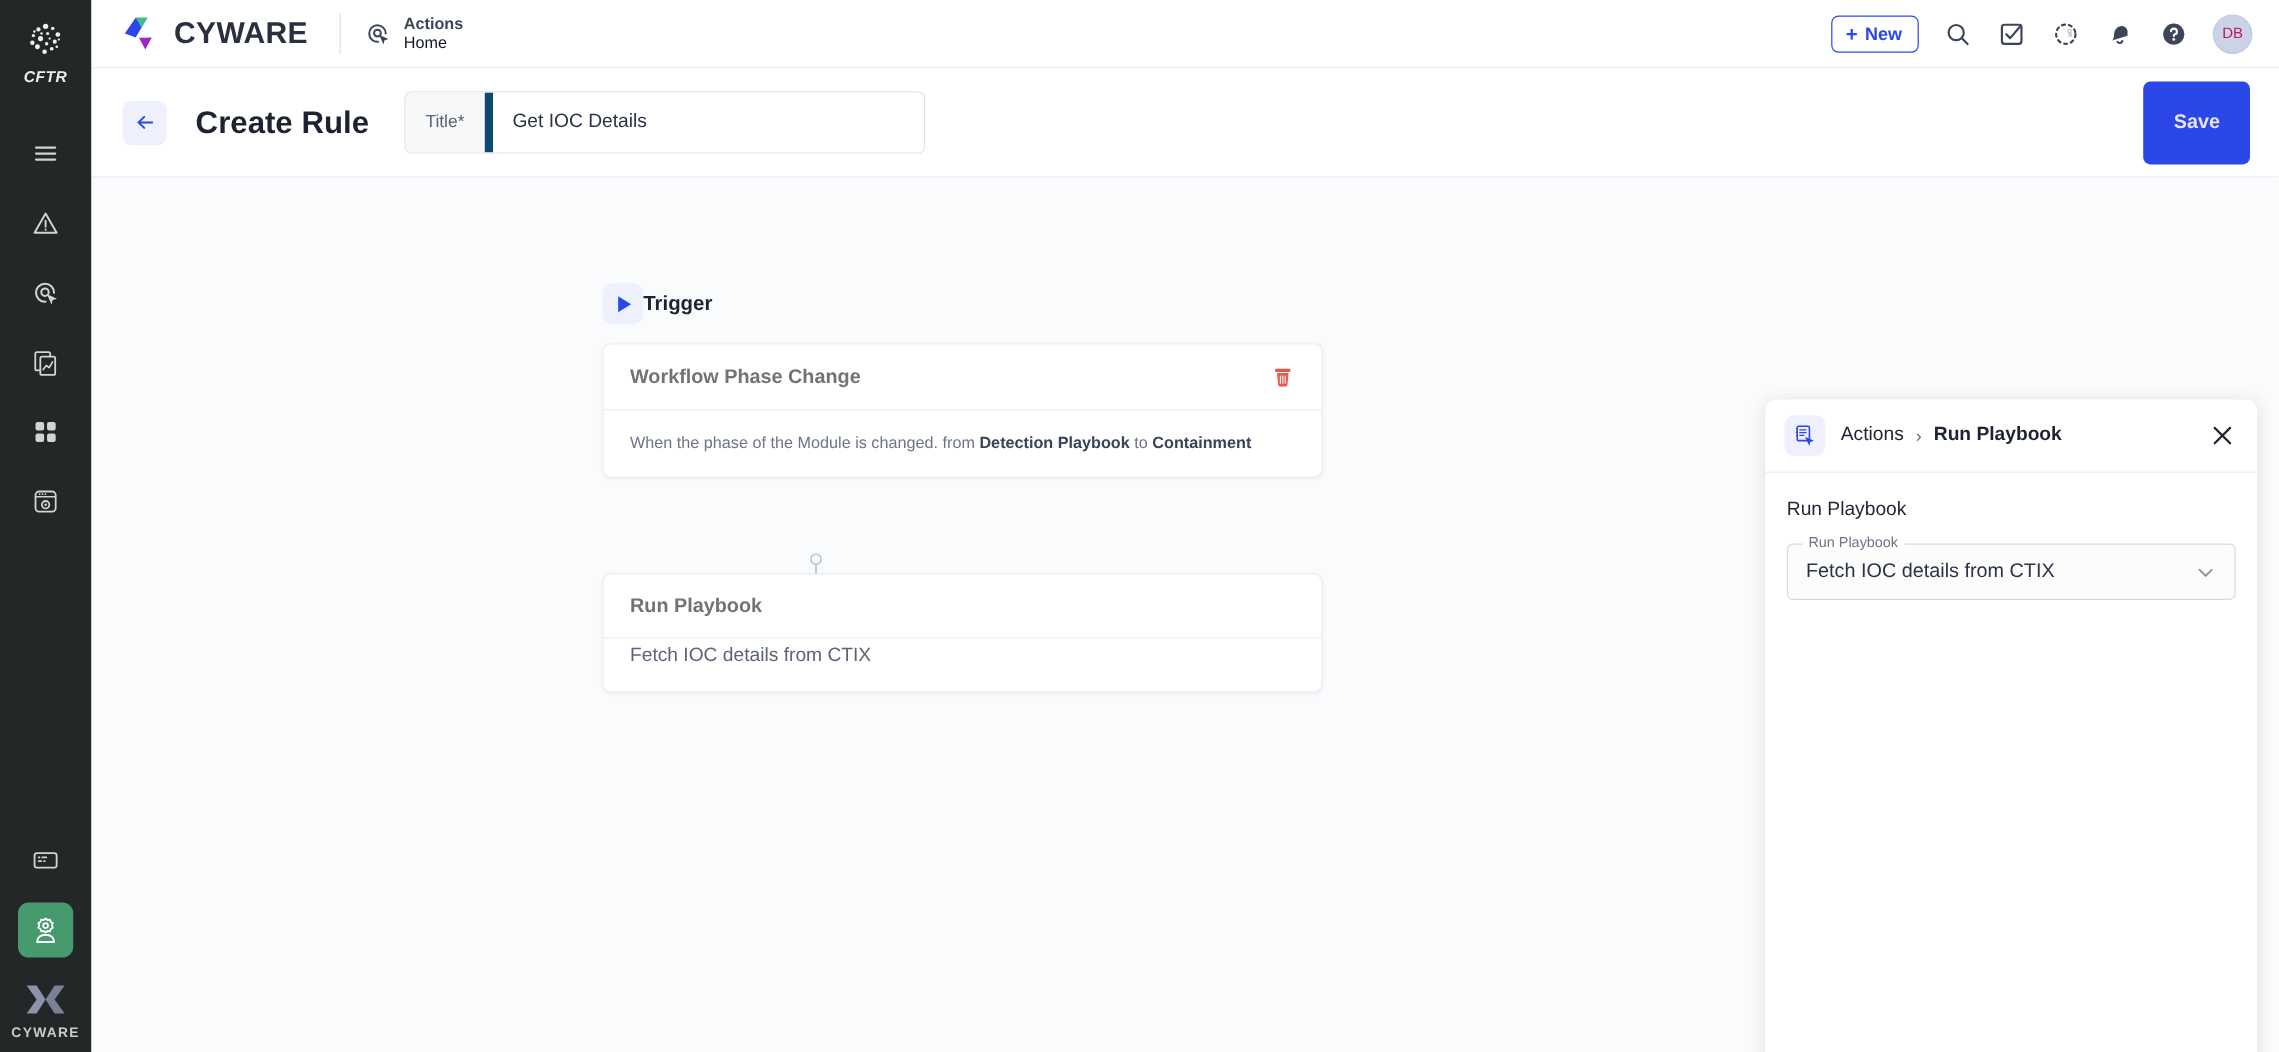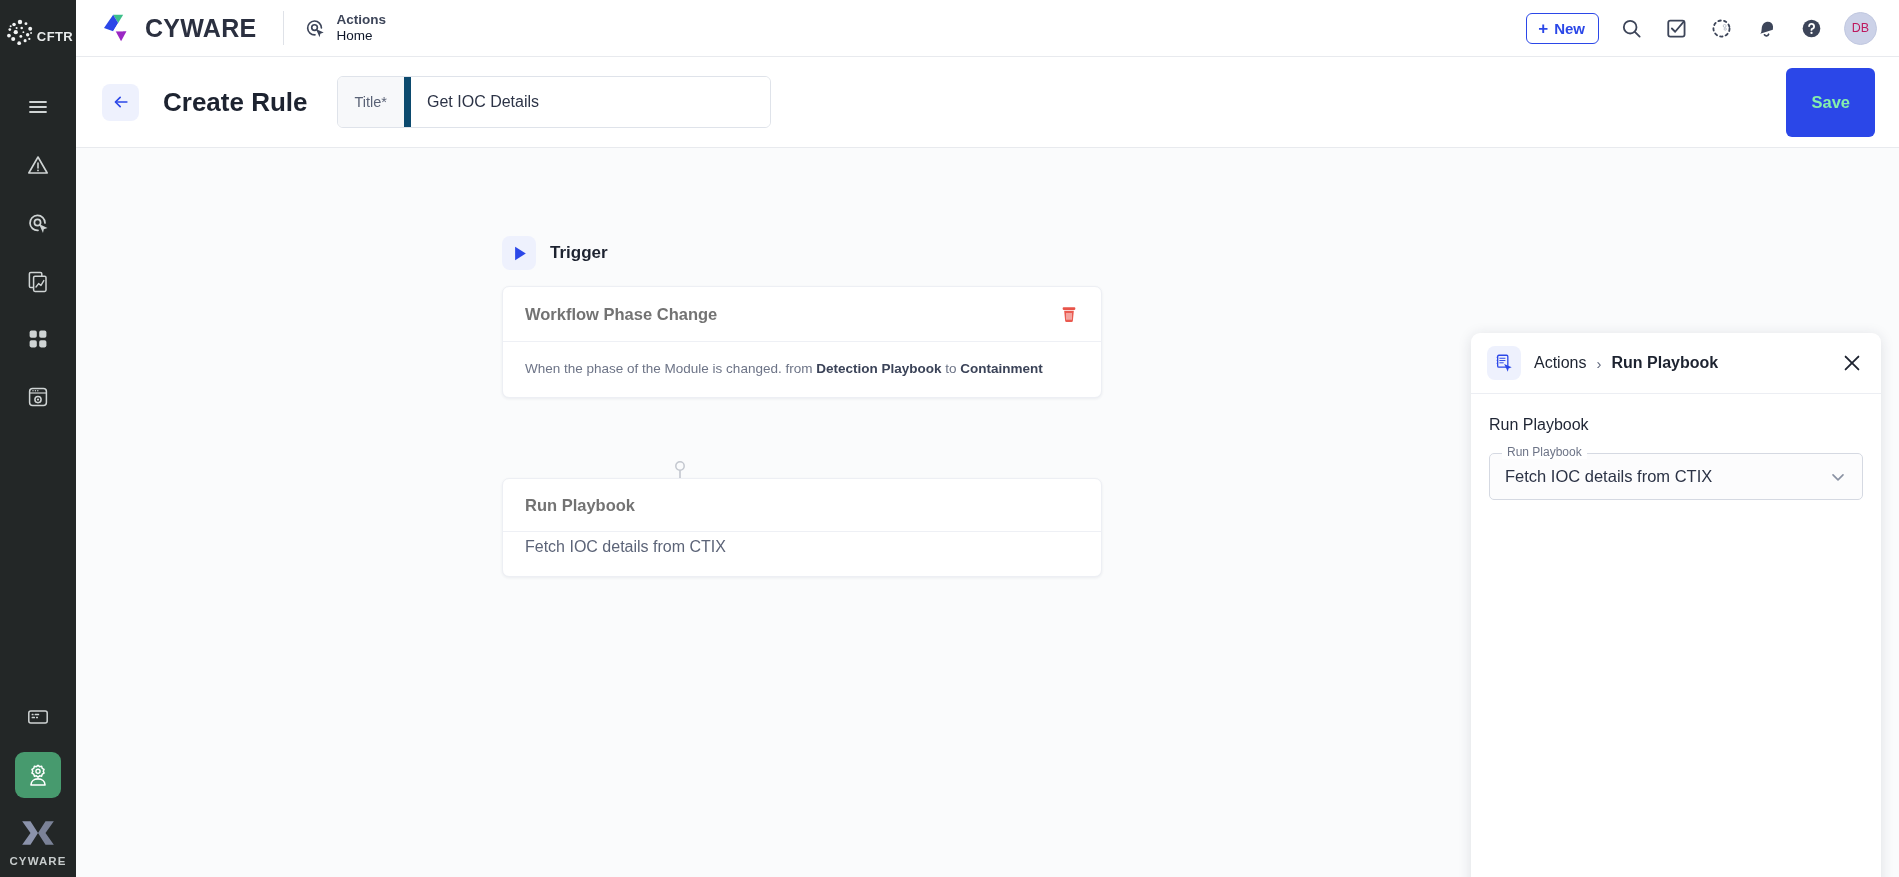--- a/index.html
+++ b/index.html
@@ -10,21 +10,21 @@
     background: #ffffff; overflow: hidden;
   }
   .app { position: relative; width: 1899px; height: 877px; display: flex; }
 
   
   .rail {
     width: 76px; height: 877px; background: #232727;
     display: flex; flex-direction: column; align-items: center;
     flex: 0 0 76px; position: relative; z-index: 40;
   }
-  .rail-logo { padding-top: 16px; display:flex; flex-direction:row; align-items:center; }
+  .rail-logo { padding-top: 16px; display:flex; flex-direction:column; align-items:center;font-style:italic; }
   .rail-logo-mark { width: 34px; height: 34px; }
   .rail-logo-text {
     margin-top: 6px; color: #e9ecec; font-size: 13px;
     font-weight: 700; letter-spacing: .4px;
   }
   .rail-items { margin-top: 28px; display:flex; flex-direction:column; align-items:center; gap: 0px; width: 100%; }
   .rail-btn {
     width: 46px; height: 46px; margin: 6px 0;
     display: flex; align-items: center; justify-content: center;
     border-radius: 9px; cursor: pointer;
@@ -88,33 +88,33 @@
     background: #f7f8fa; border-right:7px solid #0c4a6e;
     display:flex; align-items:center; padding: 0 17px;
     font-size: 14.5px; color: #5a6276; font-weight: 400; white-space:nowrap;
   }
   .titlefield-input {
     border:0; outline:0; flex:1 1 auto; padding: 0 16px;
     font-size: 16px; color: #2c3346; font-family: inherit; background:#fff;
   }
   .head-spacer { flex: 1 1 auto; }
   .btn-save {
-    background: #2b47e8; color:#86efac; border:0; border-radius: 6px;
+    background: #2b47e8; color:#e5e5e5; border:0; border-radius: 6px;
     padding: 25px 25px; font-size: 16.5px; font-weight: 700; cursor: pointer;
     font-family: inherit;
   }
 
   
   .canvas {
     flex: 1 1 auto; position: relative; overflow: hidden;
     background: #fafbfc;
   }
   .flow { position: absolute; left: 426px; top: 88px; width: 600px; }
 
-  .node-head { display:flex; align-items:center; gap: 14px; }
+  .node-head { display:flex; align-items:center; }
   .node-badge {
     width: 34px; height: 34px; border-radius: 8px; background:#eef1fd;
     display:flex; align-items:center; justify-content:center; flex:0 0 34px;
   }
   .node-head-label { font-size: 17px; font-weight: 700; color: #1d2330; }
 
   .card {
     margin-top: 16px; width: 600px; background:#fff;
     border: 1px solid #edeff4; border-radius: 7px;
     box-shadow: 0 1px 3px rgba(32,40,64,.07);

